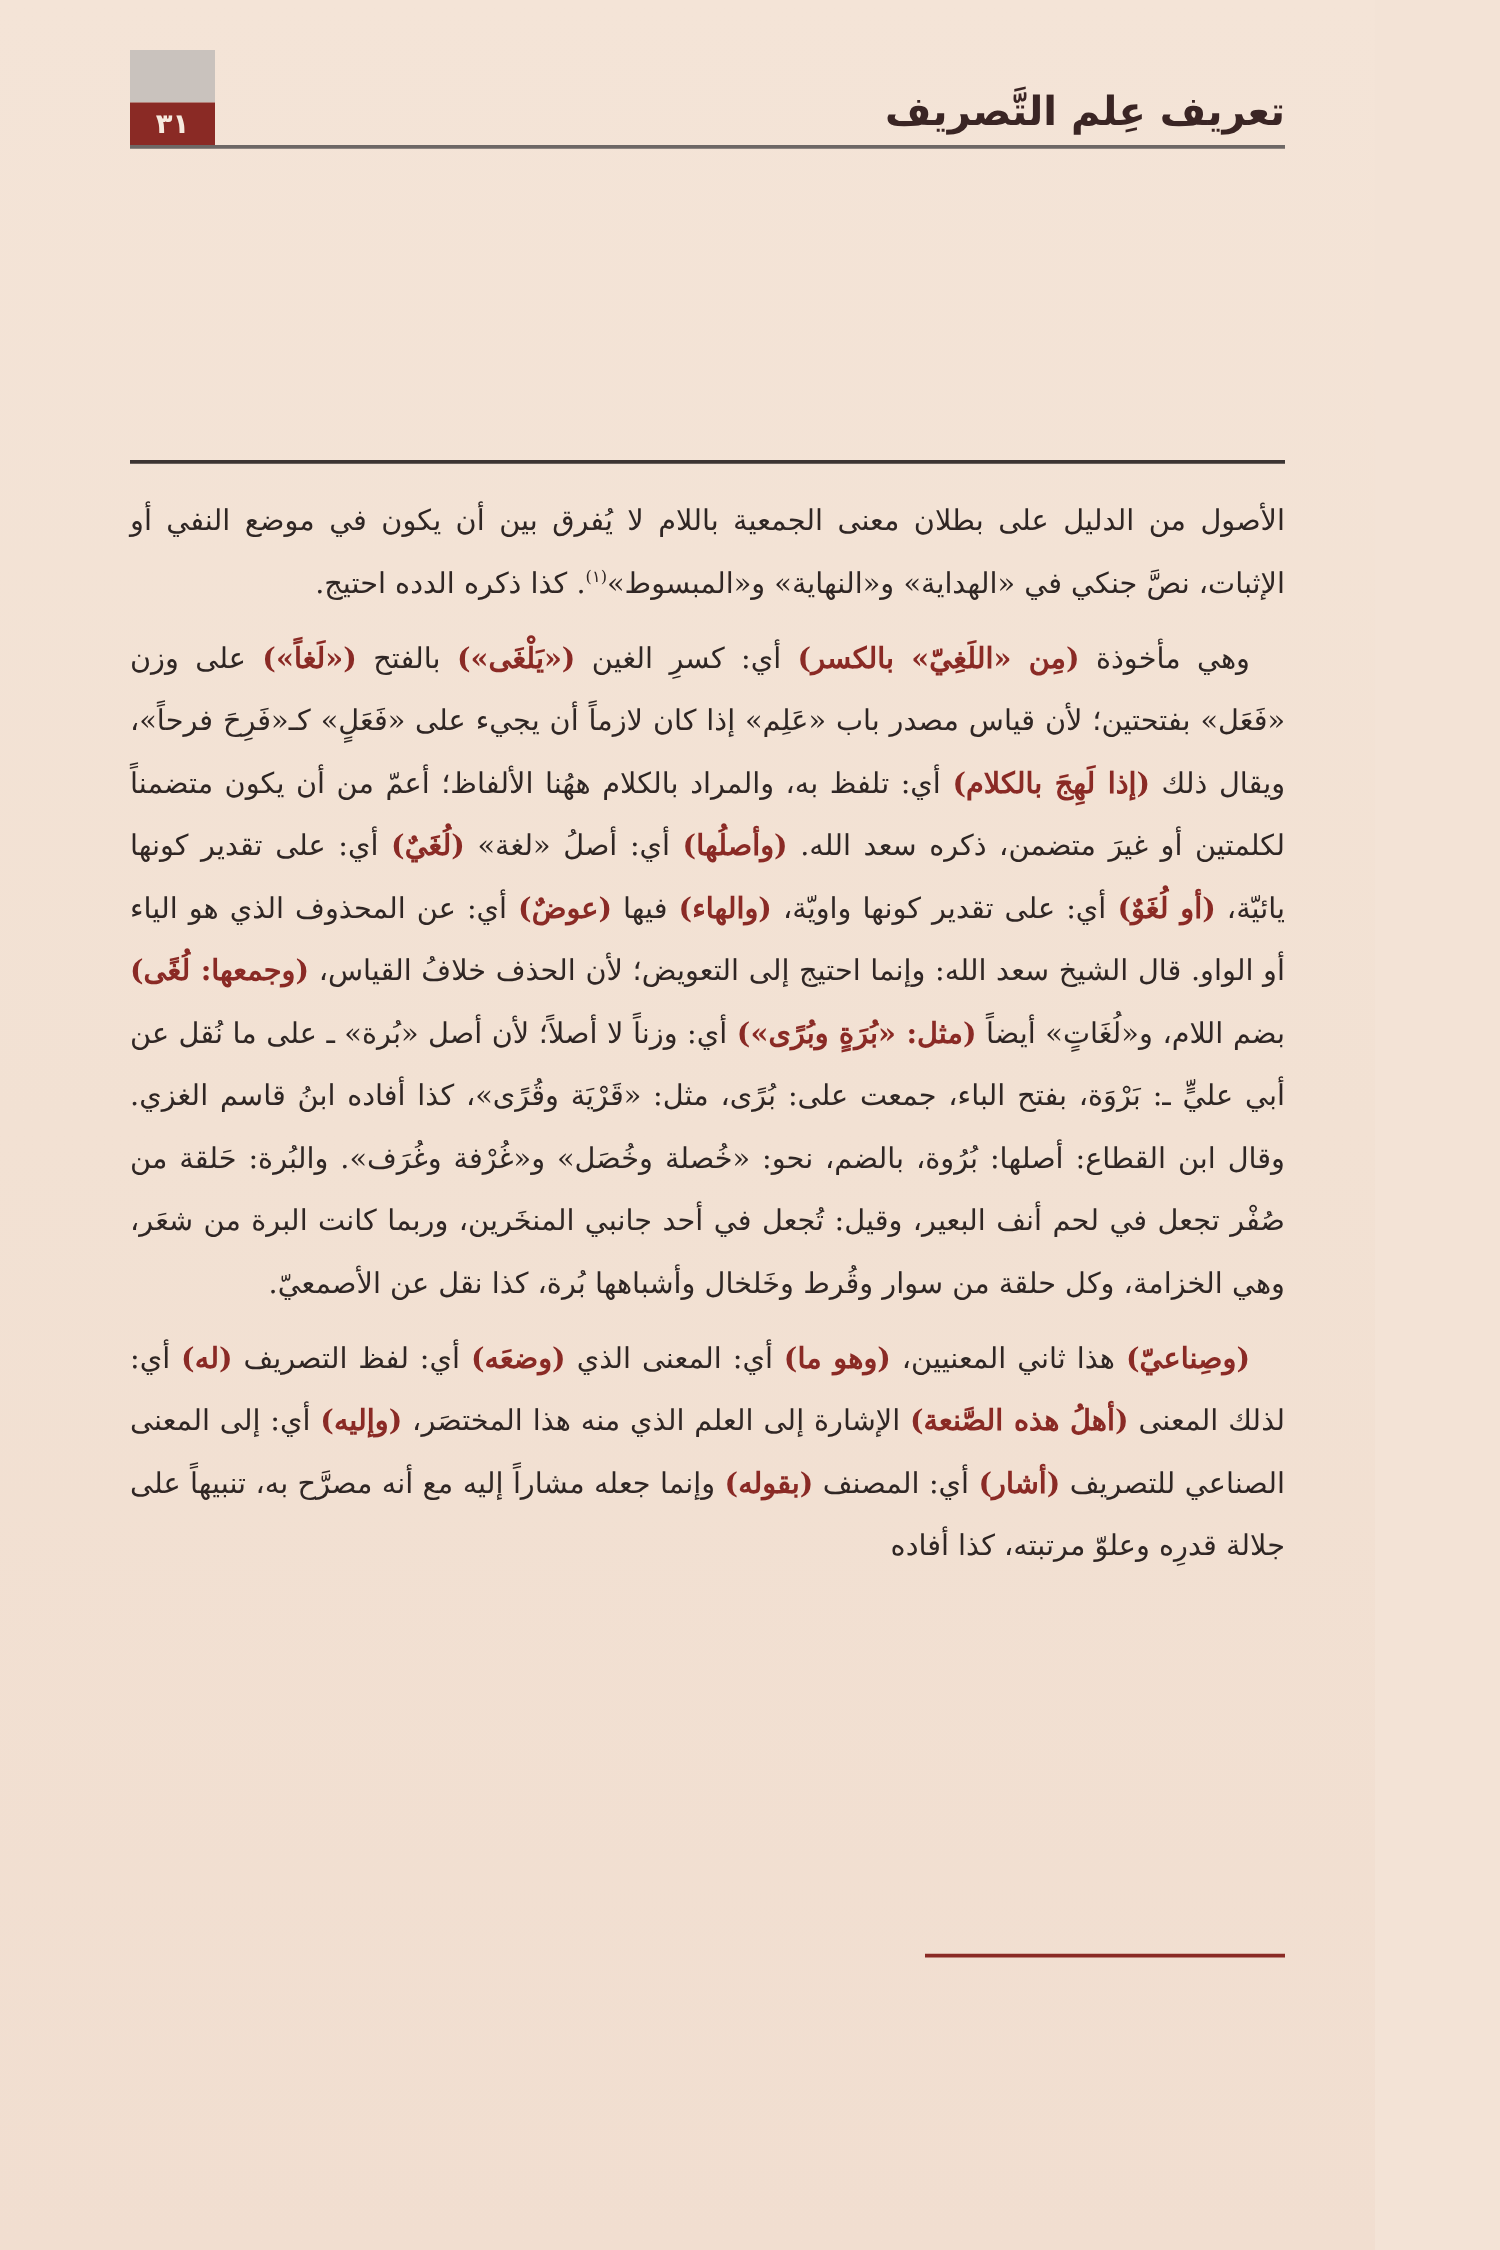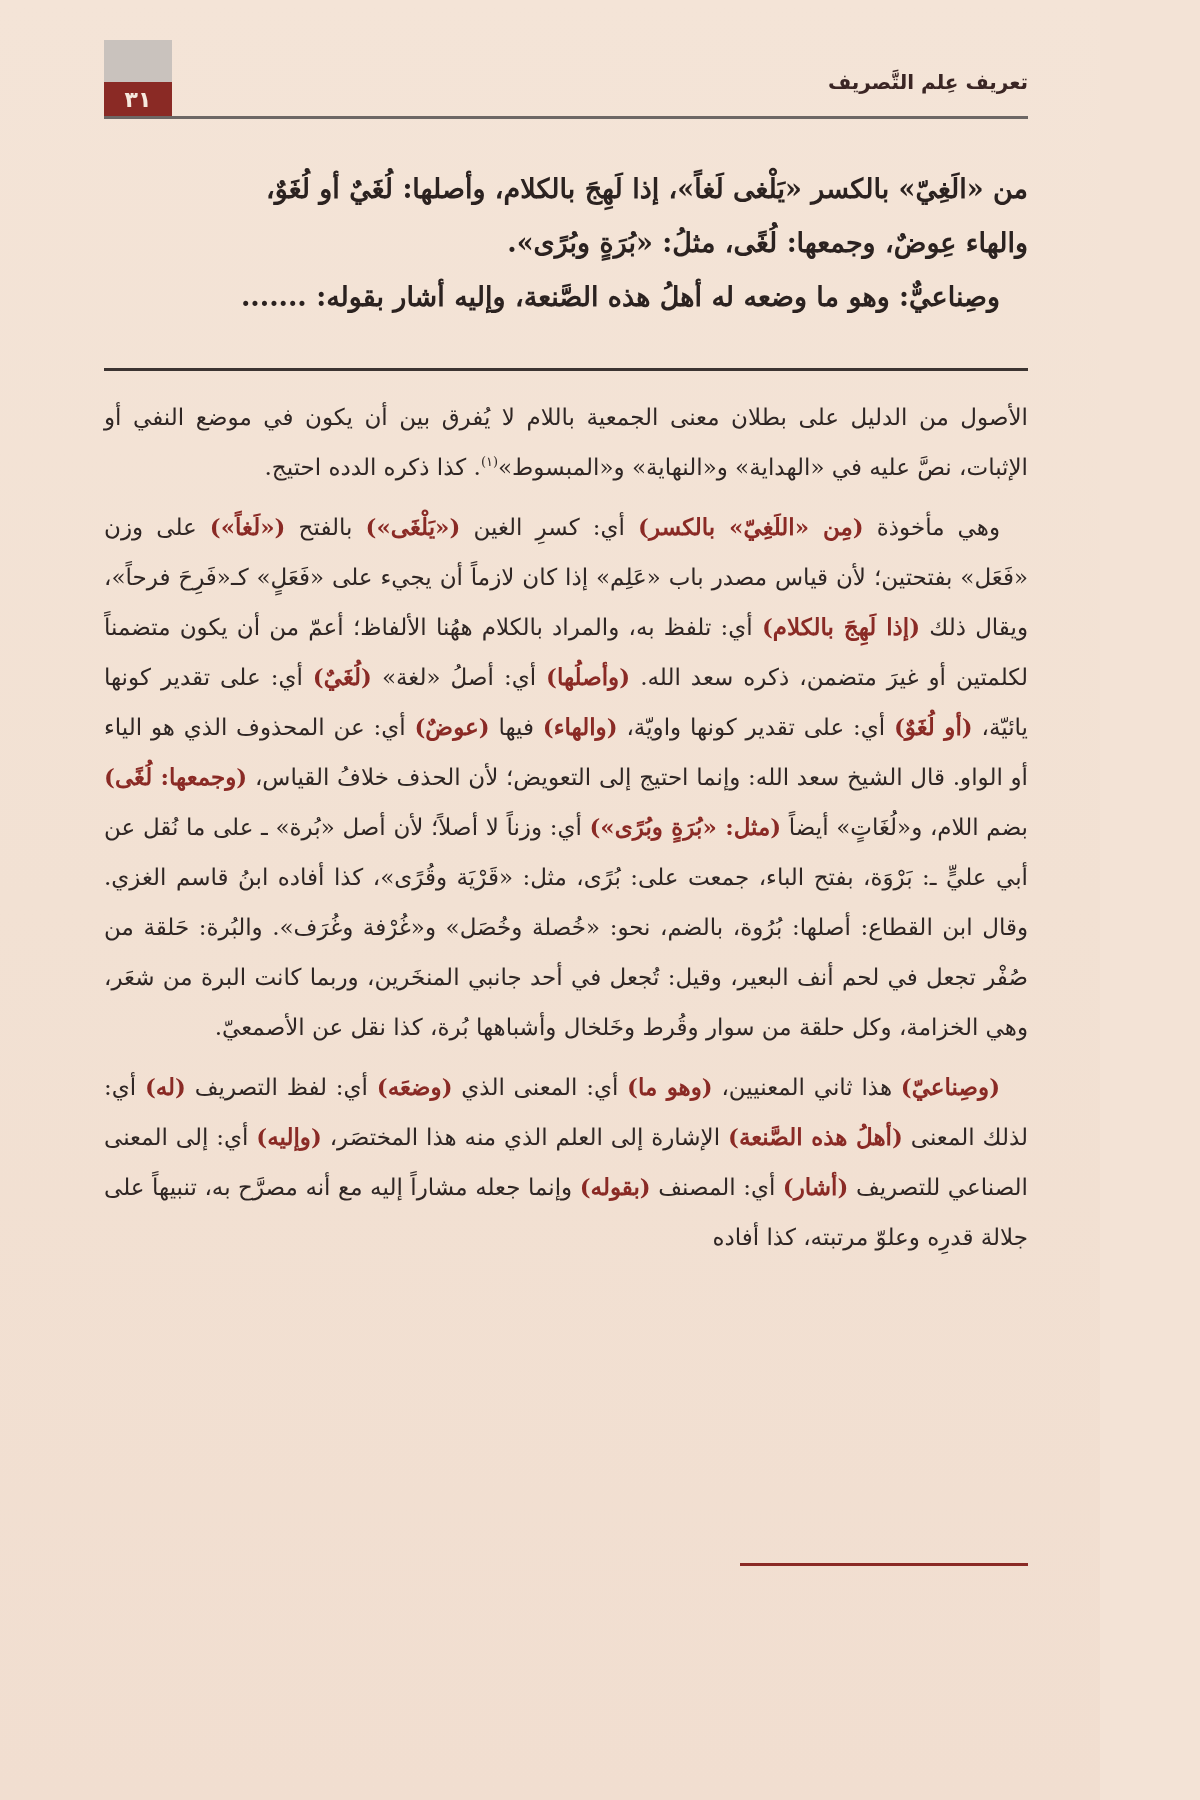--- a/index.html
+++ b/index.html
@@ -12,21 +12,21 @@
     }
     .page { position: absolute; left: 0; top: 0; width: 1100px; height: 1800px;
       background: linear-gradient(180deg, #f4e4d7 0%, #f2e1d3 50%, #f1ded0 100%); }
     .header { position: absolute; left: 104px; right: 72px; top: 40px; height: 78px; }
     .page-tab { position: absolute; left: 0; top: 0; width: 68px; height: 76px; }
     .page-tab .tab-top { height: 42px; background: #c9c2bd; }
     .page-tab .tab-bottom { height: 34px; background: #8a2a25; color: #f6eadf;
       font-family: "DejaVu Sans", sans-serif; font-weight: bold; font-size: 22px;
       display: flex; align-items: center; justify-content: center; }
     .running-title { position: absolute; right: 0; top: 30px; direction: rtl;
-      font-family: "DejaVu Sans", sans-serif; font-weight: bold; font-size: 20px; color: #3a2524; }
+      font-family: "DejaVu Sans", sans-serif; font-weight: bold; font-size: 32px; color: #3a2524; }
     .header-rule { position: absolute; left: 0; right: 0; top: 76px; height: 3px; background: #6d6765; }
 
     .content { position: absolute; left: 104px; right: 72px; direction: rtl; text-align: justify; }
     .matn { top: 162px; font-size: 27px; font-weight: bold; line-height: 54px; color: #2b2220; }
     .matn p { margin: 0; }
     .matn p.indent { text-indent: 28px; }
     .section-rule { position: absolute; left: 104px; right: 72px; top: 368px; height: 3px; background: #3c3432; }
 
     .sharh { top: 392px; font-size: 23px; line-height: 50px; color: #2f2624; }
     .sharh p { margin: 0; }
@@ -47,30 +47,25 @@
 
   <div class="header">
     <div class="page-tab">
       <div class="tab-top"></div>
       <div class="tab-bottom">٣١</div>
     </div>
     <div class="running-title">تعريف عِلم التَّصريف</div>
     <div class="header-rule"></div>
   </div>
 
-  <div class="content matn">
-    <p>من «الَغِيّ» بالكسر «يَلْغى لَغاً»، إذا لَهِجَ بالكلام، وأصلها: لُغَيٌ أو لُغَوٌ،</p>
-    <p>والهاء عِوضٌ، وجمعها: لُغًى، مثلُ: «بُرَةٍ وبُرًى».</p>
-    <p class="indent">وصِناعيٌّ: وهو ما وضعه له أهلُ هذه الصَّنعة، وإليه أشار بقوله: .......</p>
-  </div>
 
   <div class="section-rule"></div>
 
   <div class="content sharh">
-    <p><span>الأصول من الدليل على بطلان معنى الجمعية باللام لا يُفرق بين أن يكون في موضع النفي أو الإثبات، نصَّ عليه في «الهداية» و«النهاية» و«المبسوط»</span><sup class="fn">(١)</sup><span>. كذا ذكره الدده احتيج.</span></p>
+    <p><span>الأصول من الدليل على بطلان معنى الجمعية باللام لا يُفرق بين أن يكون في موضع النفي أو الإثبات، نصَّ جنكي في «الهداية» و«النهاية» و«المبسوط»</span><sup class="fn">(١)</sup><span>. كذا ذكره الدده احتيج.</span></p>
     <p class="indent"><span>وهي مأخوذة </span><span class="hl">(مِن «اللَغِيّ» بالكسر)</span><span> أي: كسرِ الغين </span><span class="hl">(«يَلْغَى»)</span><span> بالفتح </span><span class="hl">(«لَغاً»)</span><span> على وزن «فَعَل» بفتحتين؛ لأن قياس مصدر باب «عَلِم» إذا كان لازماً أن يجيء على «فَعَلٍ» كـ«فَرِحَ فرحاً»، ويقال ذلك </span><span class="hl">(إذا لَهِجَ بالكلام)</span><span> أي: تلفظ به، والمراد بالكلام ههُنا الألفاظ؛ أعمّ من أن يكون متضمناً لكلمتين أو غيرَ متضمن، ذكره سعد الله. </span><span class="hl">(وأصلُها)</span><span> أي: أصلُ «لغة» </span><span class="hl">(لُغَيٌ)</span><span> أي: على تقدير كونها يائيّة، </span><span class="hl">(أو لُغَوٌ)</span><span> أي: على تقدير كونها واويّة، </span><span class="hl">(والهاء)</span><span> فيها </span><span class="hl">(عوضٌ)</span><span> أي: عن المحذوف الذي هو الياء أو الواو. قال الشيخ سعد الله: وإنما احتيج إلى التعويض؛ لأن الحذف خلافُ القياس، </span><span class="hl">(وجمعها: لُغًى)</span><span> بضم اللام، و«لُغَاتٍ» أيضاً </span><span class="hl">(مثل: «بُرَةٍ وبُرًى»)</span><span> أي: وزناً لا أصلاً؛ لأن أصل «بُرة» ـ على ما نُقل عن أبي عليٍّ ـ: بَرْوَة، بفتح الباء، جمعت على: بُرًى، مثل: «قَرْيَة وقُرًى»، كذا أفاده ابنُ قاسم الغزي. وقال ابن القطاع: أصلها: بُرُوة، بالضم، نحو: «خُصلة وخُصَل» و«غُرْفة وغُرَف». والبُرة: حَلقة من صُفْر تجعل في لحم أنف البعير، وقيل: تُجعل في أحد جانبي المنخَرين، وربما كانت البرة من شعَر، وهي الخزامة، وكل حلقة من سوار وقُرط وخَلخال وأشباهها بُرة، كذا نقل عن الأصمعيّ.</span></p>
     <p class="indent"><span class="hl">(وصِناعيّ)</span><span> هذا ثاني المعنيين، </span><span class="hl">(وهو ما)</span><span> أي: المعنى الذي </span><span class="hl">(وضعَه)</span><span> أي: لفظ التصريف </span><span class="hl">(له)</span><span> أي: لذلك المعنى </span><span class="hl">(أهلُ هذه الصَّنعة)</span><span> الإشارة إلى العلم الذي منه هذا المختصَر، </span><span class="hl">(وإليه)</span><span> أي: إلى المعنى الصناعي للتصريف </span><span class="hl">(أشار)</span><span> أي: المصنف </span><span class="hl">(بقوله)</span><span> وإنما جعله مشاراً إليه مع أنه مصرَّح به، تنبيهاً على جلالة قدرِه وعلوّ مرتبته، كذا أفاده</span></p>
   </div>
 
   <div class="fn-rule"></div>
 
 
 </div>
 
 </body></html>

